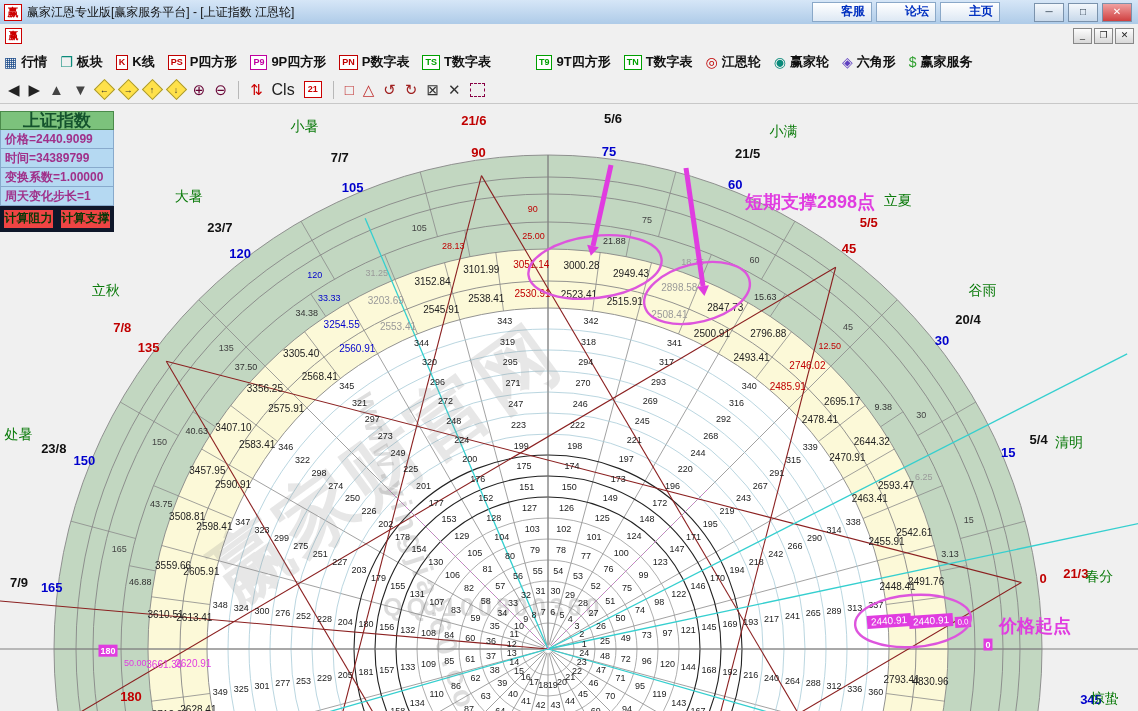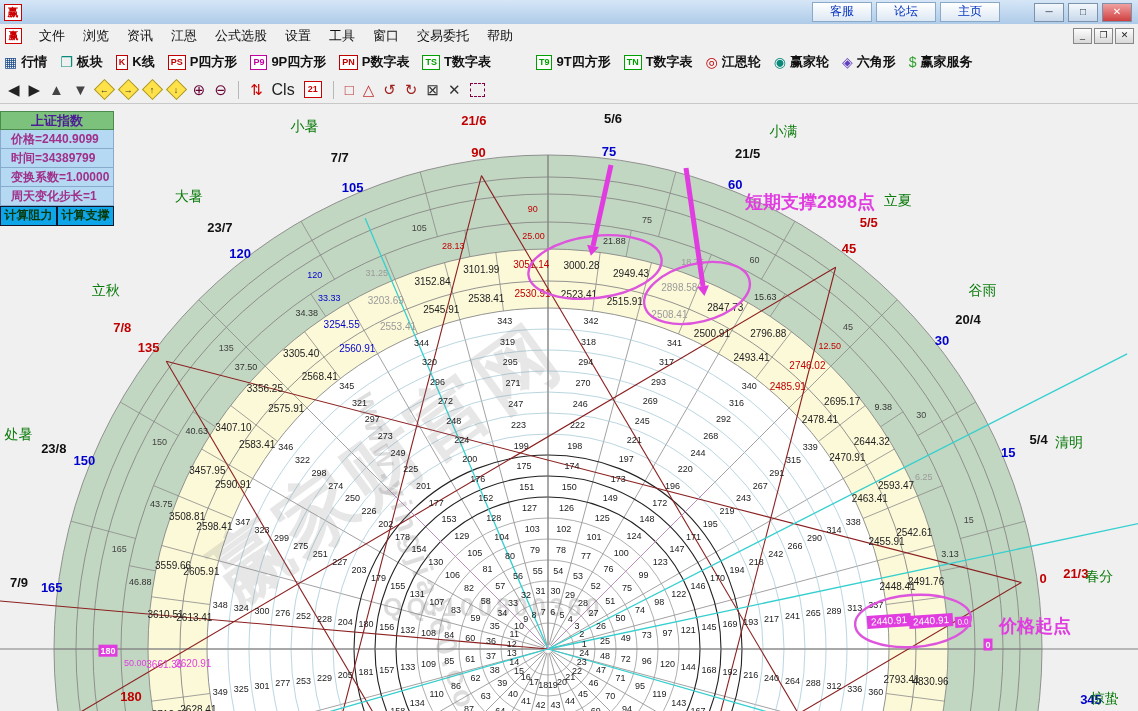--- a/index.html
+++ b/index.html
@@ -5,21 +5,21 @@
   html,body{margin:0;padding:0;background:#d4d0c8;font-family:"Liberation Sans","DejaVu Sans",sans-serif;}
   #app{position:relative;width:1138px;height:711px;overflow:hidden;background:#f0f0f0;}
   
   #titlebar{position:absolute;left:0;top:0;width:1138px;height:24px;
     background:linear-gradient(#d6e6f7,#aecbe8);display:flex;align-items:center;border-bottom:1px solid #8aa8c8;}
   #titlebar .logo{width:16px;height:15px;background:#fff;color:#c00;font-weight:bold;font-size:11px;
     line-height:15px;text-align:center;margin:0 5px 0 4px;border:1px solid #c00;}
   #titlebar .title{font-size:12px;color:#111;}
   #titlebar .tb-btns{margin-left:auto;display:flex;align-items:center;gap:4px;padding-right:6px;}
   .linkbtn{min-width:46px;height:18px;background:linear-gradient(#ffffff,#dde8f4);border:1px solid #8aa8c8;
-    color:#0030c0;font-size:12px;font-weight:normal;text-align:center;line-height:17px;padding:0 6px;cursor:pointer;}
+    color:#0030c0;font-size:12px;font-weight:bold;text-align:right;line-height:17px;padding:0 6px;cursor:pointer;}
   .wbtn{width:28px;height:17px;border:1px solid #7a92ac;background:linear-gradient(#f4f8fc,#c7d8ea);
     font-size:10px;text-align:center;line-height:15px;color:#234;}
   .wbtn.close{background:linear-gradient(#f0a0a0,#d04040);color:#fff;font-weight:bold;}
   
   #menubar{position:absolute;left:0;top:24px;width:1138px;height:24px;background:#f0f0f0;display:flex;
     align-items:center;border-bottom:1px solid #d0d0d0;}
   #menubar .logo2{width:15px;height:14px;border:1px solid #c00;color:#c00;font-size:10px;font-weight:bold;
     text-align:center;line-height:13px;background:#fff;margin:0 8px 0 5px;}
   .menu-item{font-size:13px;color:#111;padding:2px 9px;cursor:default;}
   #menubar .mdi{margin-left:auto;display:flex;gap:2px;padding-right:4px;}
@@ -37,58 +37,47 @@
   .t2icon{font-size:15px;line-height:16px;cursor:pointer;}
   .t2sep{width:1px;height:18px;background:#b8b8b8;margin:0 2px;}
   .diamond{width:13px;height:13px;background:#ffe14a;border:1px solid #a89830;transform:rotate(45deg);
     display:flex;align-items:center;justify-content:center;}
   .diamond span{transform:rotate(-45deg);font-size:9px;font-weight:bold;color:#333;}
   .calico{width:16px;height:15px;border:1px solid #c00;background:#fff;color:#c00;font-size:9px;font-weight:bold;
     text-align:center;line-height:14px;}
   .dashedbox{width:13px;height:12px;border:1px dashed #804;}
   
   #panel{position:absolute;left:0;top:111px;width:114px;z-index:5;font-weight:bold;}
-  #panel .hdr{background:#7cc27c;border:1px solid #4a8a4a;color:#4c1d95;font-size:13px;text-align:center;height:17px;line-height:17px;}
-  #panel .row{background:#b5d9f2;border:1px solid #88aacc;border-top:none;color:#a0308a;font-size:12px;height:18px;line-height:18px;padding-left:10px;white-space:nowrap;overflow:hidden;}
+  #panel .hdr{background:#7cc27c;border:1px solid #4a8a4a;color:#14532d;font-size:17px;text-align:center;height:17px;line-height:17px;}
+  #panel .row{background:#b5d9f2;border:1px solid #88aacc;border-top:none;color:#a0308a;font-size:12px;height:18px;line-height:18px;padding-left:4px;white-space:nowrap;overflow:hidden;}
   #panel .btns{display:flex;}
-  #panel .btns div{flex:1;background:#0ea5e9;border:1px solid #0f172a;color:#083808;font-size:12px;height:18px;line-height:17px;text-align:center;cursor:pointer;}
+  #panel .btns div{flex:1;background:#ef4444;border:4px solid #0f172a;color:#083808;font-size:12px;height:18px;line-height:17px;text-align:center;cursor:pointer;}
   #canvas{position:absolute;left:0;top:111px;width:1138px;height:600px;background:#f0f0f0;}
   svg text{font-family:"Liberation Sans","DejaVu Sans",sans-serif;}
 </style>
 </head>
 <body>
 <div id="app">
 
   <div id="titlebar">
     <div class="logo">赢</div>
+    <div class="title">赢家江恩专业版[赢家服务平台] - [上证指数 江恩轮]</div>
     <div class="tb-btns">
         <div class="linkbtn">客服</div>
         <div class="linkbtn">论坛</div>
         <div class="linkbtn">主页</div>
         <div style="width: 26px;"></div>
         <div class="wbtn">─</div>
         <div class="wbtn">□</div>
         <div class="wbtn close">✕</div>
       </div>
   </div>
 
   <div id="menubar">
     <div class="logo2">赢</div>
-    <div id="menu-items" style="display:flex">
-        <div class="menu-item">文件</div>
-        <div class="menu-item">浏览</div>
-        <div class="menu-item">资讯</div>
-        <div class="menu-item">江恩</div>
-        <div class="menu-item">公式选股</div>
-        <div class="menu-item">设置</div>
-        <div class="menu-item">工具</div>
-        <div class="menu-item">窗口</div>
-        <div class="menu-item">交易委托</div>
-        <div class="menu-item">帮助</div>
-      </div>
     <div class="mdi">
         <div class="mdibtn">_</div>
         <div class="mdibtn">❐</div>
         <div class="mdibtn">✕</div>
       </div>
   </div>
 
   <div id="toolbar1">
       <div class="t1item">
         <span class="glyph" style="color: rgb(26, 74, 138);">▦</span>

